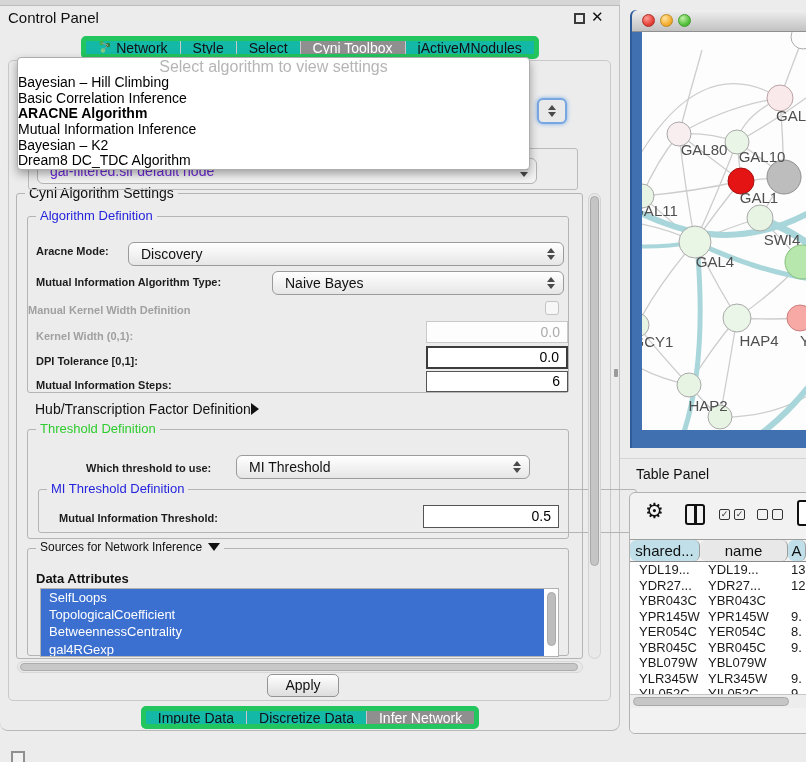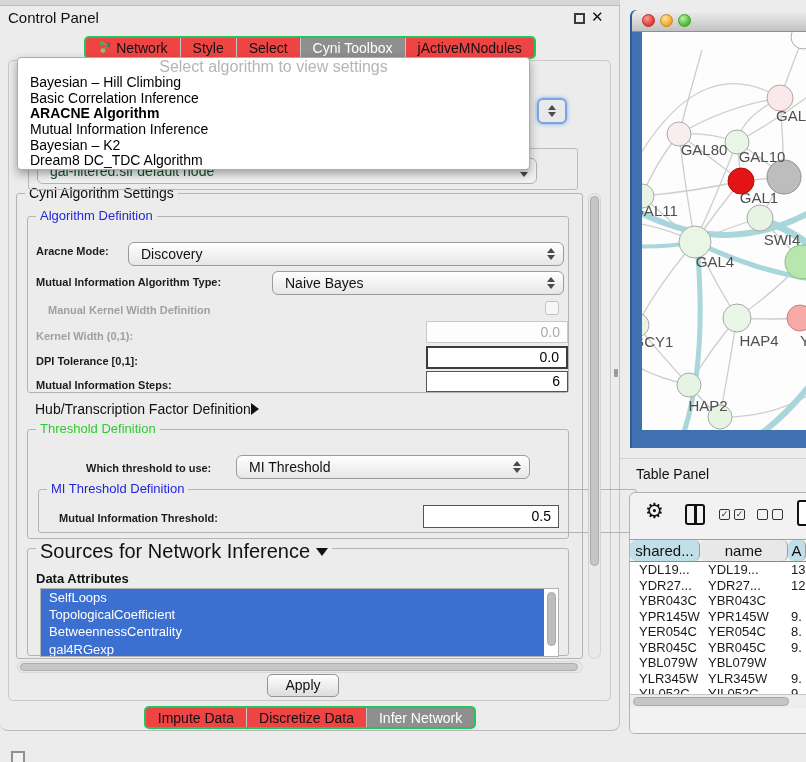--- a/index.html
+++ b/index.html
@@ -8,41 +8,41 @@
 
   
   #cp { position:absolute; left:0; top:0; width:620px; height:731px; background:#ececec;
         border-right:1px solid #c2c2c2; border-bottom:1px solid #b9b9b9; border-radius:0 0 8px 8px; }
   .cp-topstrip { position:absolute; left:0; top:0; width:620px; height:6px; background:#d6d6d6; border-bottom:1px solid #bcbcbc; }
   .cp-title { position:absolute; left:8px; top:9px; font-size:15px; color:#111; }
   .float-icon { position:absolute; left:574px; top:13px; width:11px; height:11px; border:2px solid #3a3a3a; background:#ececec; }
   .close-icon { position:absolute; left:591px; top:8px; font-size:15px; font-weight:bold; color:#111; }
 
   .seg-wrap { position:absolute; left:0; width:620px; display:flex; justify-content:center; }
-  .seg { display:flex; border:2px solid #22c55e; border-radius:5px; overflow:hidden; background:#ef4444; height:23px; font-size:14px; }
+  .seg { display:flex; border:5px solid #22c55e; border-radius:5px; overflow:hidden; background:#14b8a6; height:23px; font-size:14px; }
   .seg > div { padding:0 12px; display:flex; align-items:center; gap:5px; border-left:1px solid #c8c8c8; color:#111; white-space:nowrap; }
   .seg > div:first-child { border-left:none; }
   .seg > div.sel { background:#8f8f8f; color:#fff; }
 
   .cp-frame { position:absolute; left:8px; top:60px; width:603px; height:641px; border:1px solid #c9c9c9; border-radius:5px; }
 
   
   .popup { position:absolute; left:17px; top:57px; width:513px; height:113px; background:#fff;
            border:1px solid #adadad; border-radius:4px; box-shadow:0 4px 10px rgba(0,0,0,.35); z-index:30; padding-top:1px; }
   .dd-prompt { text-align:center; color:#b5b5b5; font-size:16px; height:16px; line-height:16px; }
-  .dd-item { padding-left:12px; font-size:14px; height:15.7px; line-height:15.7px; color:#000; white-space:nowrap; }
+  .dd-item { padding-left:0; font-size:14px; height:15.7px; line-height:15.7px; color:#000; white-space:nowrap; }
   .dd-item.bold { font-weight:bold; }
 
   
   .frag-combo-blue { position:absolute; left:537px; top:98px; width:30px; height:26px; border:2px solid #77a7e3;
                      border-radius:6px; background:#e9e9e9; box-shadow:0 0 4px rgba(110,165,230,.9); z-index:2;
                      display:flex; flex-direction:column; align-items:center; justify-content:center; gap:2px; }
   .frag-group { position:absolute; left:28px; top:148px; width:550px; height:42px; border:1px solid #bbb; border-radius:3px; z-index:1; }
   .frag-combo-gray { position:absolute; left:8px; top:9px; width:500px; height:26px; background:#f3f3f3; border:1px solid #b3b3b3;
-                     border-radius:6px; color:#14532d; font-size:14px; line-height:24px; padding-left:12px; }
+                     border-radius:6px; color:#6d28d9; font-size:14px; line-height:24px; padding-left:12px; }
 
   
   .grp { position:absolute; border:1px solid #b4b4b4; border-radius:3px; }
   .grp-legend { position:absolute; top:-9px; left:8px; background:#ececec; padding:0 4px; font-size:13px;
                 white-space:nowrap; display:flex; align-items:center; gap:6px; }
   .lg-black { color:#111; font-size:14px; }
   .lg-blue  { color:#2424dd; }
   .lg-green { color:#2ecc2e; }
 
   .flabel { position:absolute; font-weight:bold; font-size:11px; color:#1c1c1c; white-space:nowrap; }
@@ -208,21 +208,21 @@
 
         <span class="flabel" style="left:8px; top:59px;">Mutual Information Algorithm Type:</span>
         <div class="combo" style="left:244px; top:54px; width:292px;">
           <span>Naive Bayes</span>
           <span class="spin">
               <span class="tu"></span>
               <span class="td"></span>
             </span>
         </div>
 
-        <span class="flabel dis" style="left:20px; top:87px;">Manual Kernel Width Definition</span>
+        <span class="flabel dis" style="left:0; top:87px;">Manual Kernel Width Definition</span>
         <div class="checkbox" style="left:517px; top:84px;"></div>
 
         <span class="flabel dis" style="left:8px; top:113px;">Kernel Width (0,1):</span>
         <div class="field dis" style="left:398px; top:104px; width:142px; height:22px; line-height:20px;">0.0</div>
 
         <span class="flabel" style="left:8px; top:138px;">DPI Tolerance [0,1]:</span>
         <div class="field strong" style="left:398px; top:129px; width:142px; height:23px; line-height:19px;">0.0</div>
 
         <span class="flabel" style="left:8px; top:162px;">Mutual Information Steps:</span>
         <div class="field med" style="left:398px; top:154px; width:142px; height:21px; line-height:19px;">6</div>
@@ -246,21 +246,21 @@
         </div>
 
         <div class="grp" style="left:10px; top:59px; width:599px; height:44px;">
           <span class="grp-legend lg-blue">MI Threshold Definition</span>
           <span class="flabel" style="left:8px; top:22px;margin-left:12px;">Mutual Information Threshold:</span>
           <div class="field med" style="left:384px; top:15px; width:136px; height:23px; line-height:21px;">0.5</div>
         </div>
       </div>
 
       <div class="grp" style="left:10px; top:354px; width:542px; height:108px;">
-        <span class="grp-legend lg-black" style="font-size:20px;">
+        <span class="grp-legend lg-black" style="font-size:12px;">
           <span>Sources for Network Inference</span>
           <span class="tri-down"></span>
         </span>
         <span class="attr-label">Data Attributes</span>
         <div class="attr-list">
 
         <div class="attr-item">SelfLoops</div>
             <div class="attr-item">TopologicalCoefficient</div>
             <div class="attr-item">BetweennessCentrality</div>
             <div class="attr-item">gal4RGexp</div>

